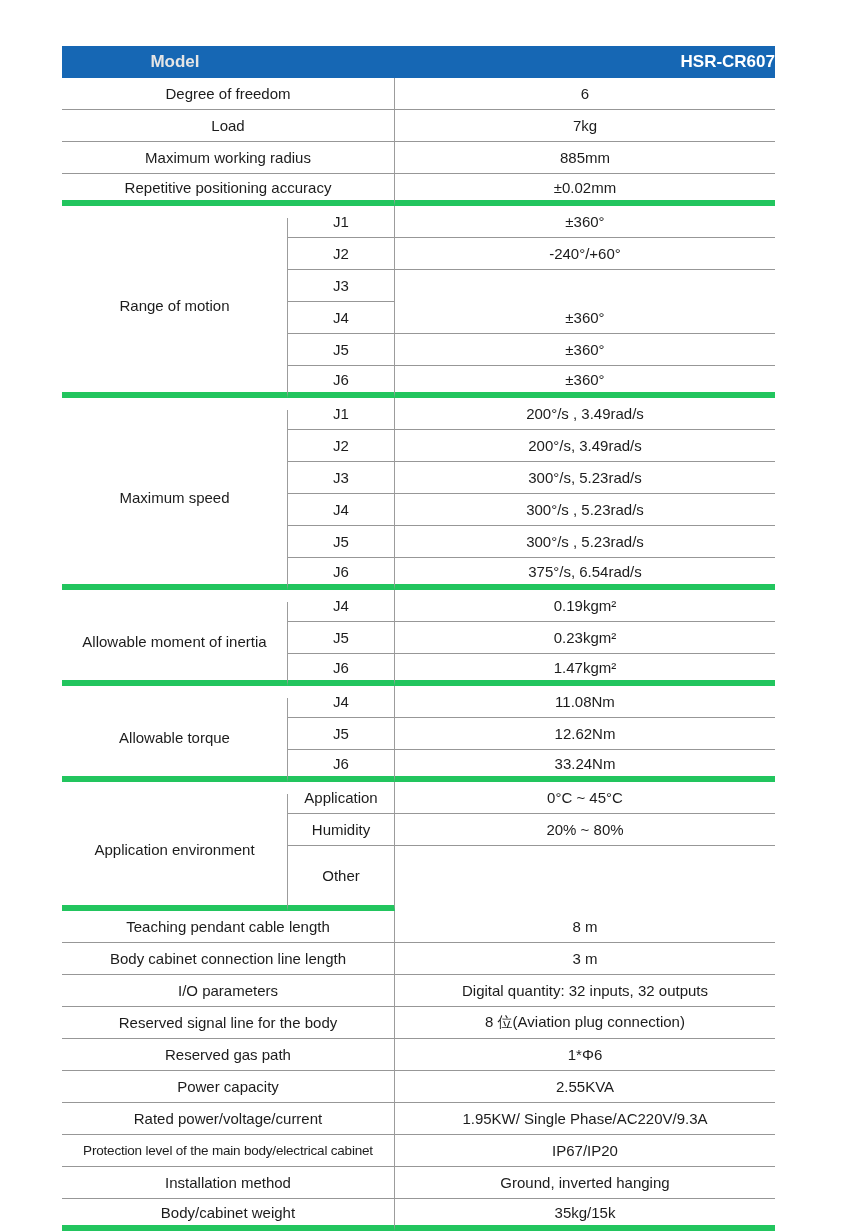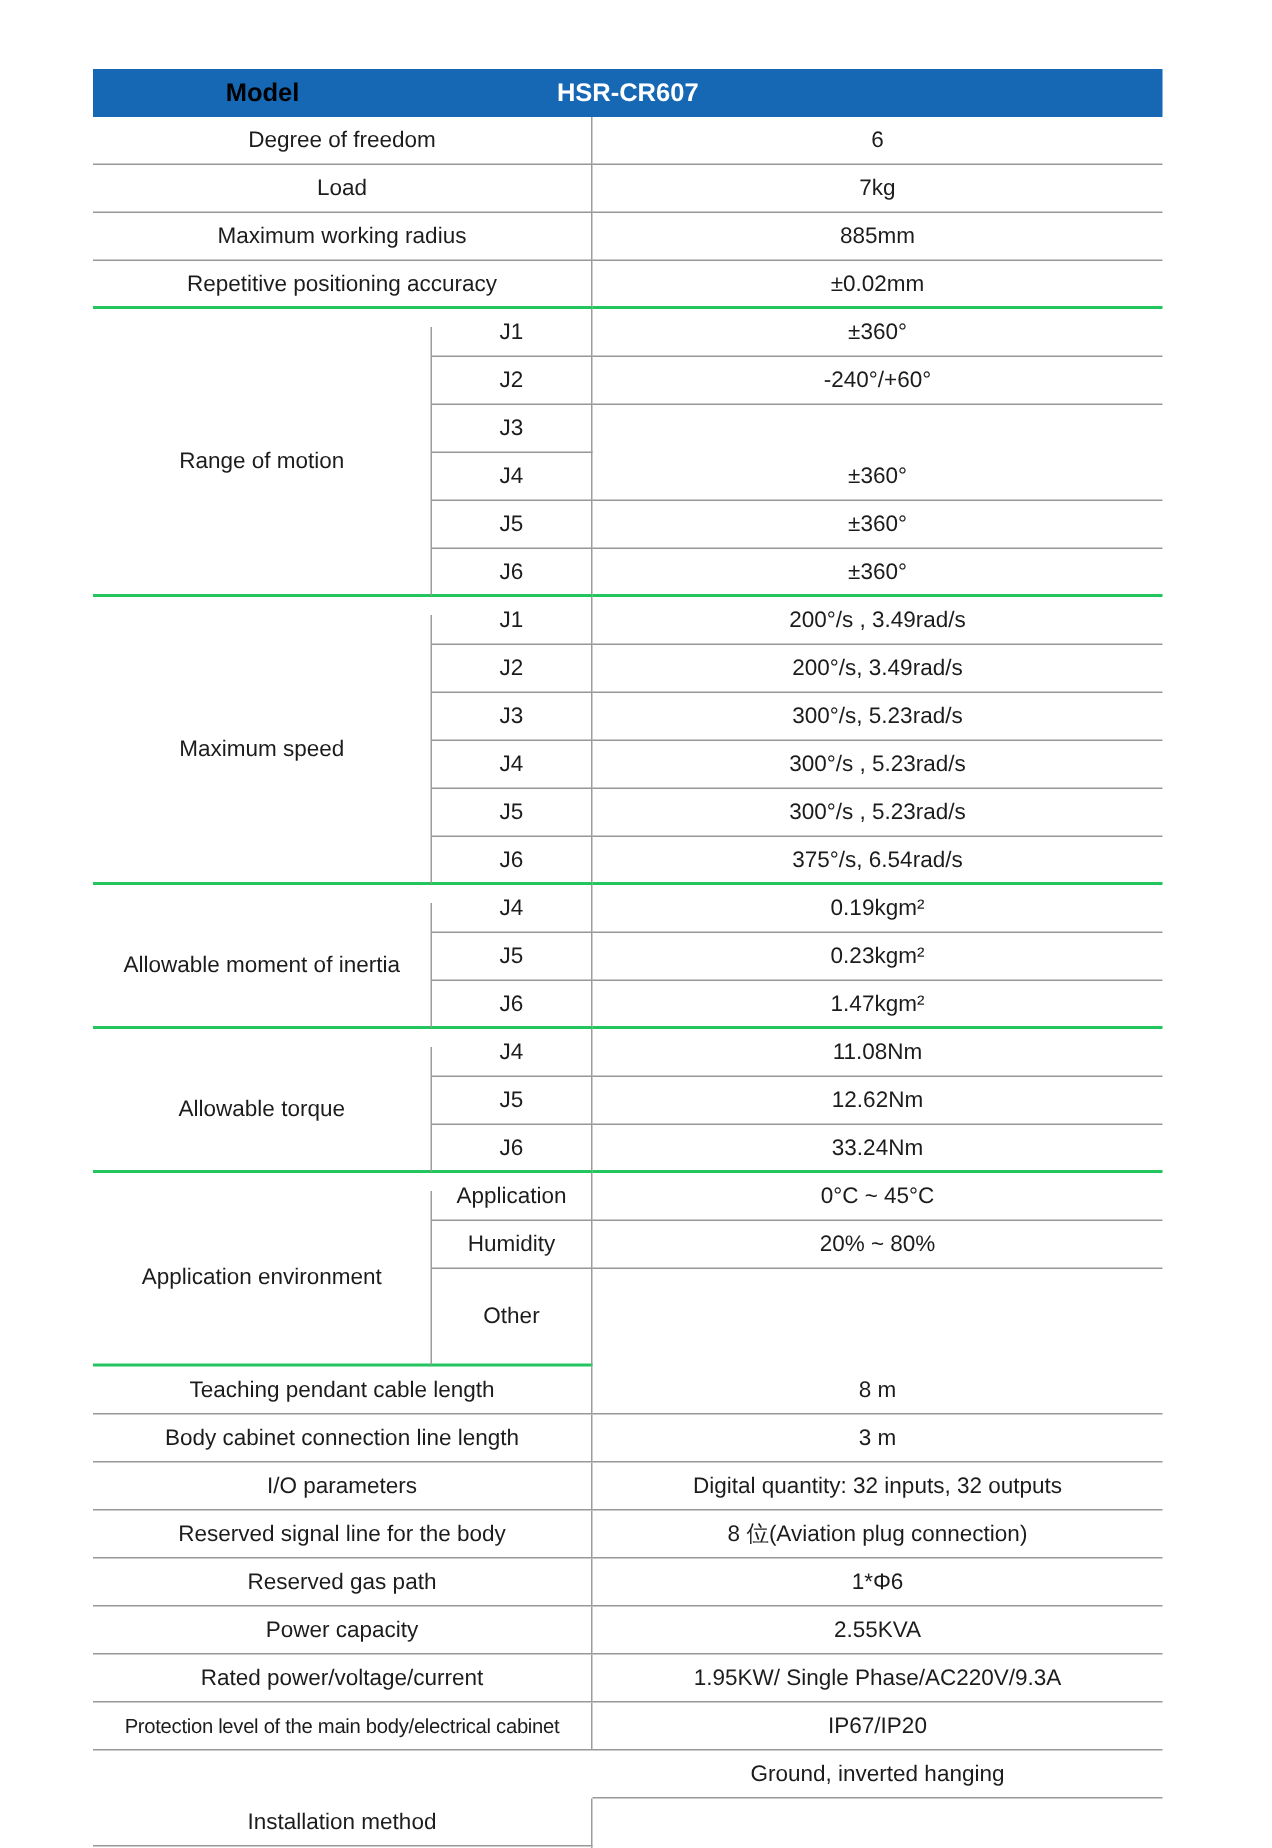--- a/index.html
+++ b/index.html
@@ -9,26 +9,26 @@
     color:#1c1c1c;
   }
   .spec-table{
     position:absolute;left:62px;top:46px;width:713px;
   }
   .header{
     position:relative;height:32px;background:#1667b4;
   }
   .h-model{
     position:absolute;left:0;top:0;width:226px;height:32px;
-    line-height:32px;text-align:center;color:#000000;
+    line-height:32px;text-align:center;color:#e5e5e5;
     font-weight:bold;font-size:17px;
   }
   .h-value{
     position:absolute;left:0;right:0;top:0;height:32px;
-    line-height:32px;text-align:center;color:#ffffff;
+    line-height:32px;text-align:right;color:#ffffff;
     font-weight:bold;font-size:17px;
   }
   .grid{
     display:grid;
     grid-template-columns:226px 107px 380px;
     grid-auto-rows:minmax(32px,auto);
   }
   .cell{
     display:flex;align-items:center;justify-content:center;
     font-size:15px;text-align:center;
@@ -37,21 +37,21 @@
     padding:0 4px;
   }
   
   .lbl{grid-column:1 / span 2;border-right:1px solid #9c9c9c;}
   .val{grid-column:3;}
   
   .glabel{grid-column:1;border-right:1px solid #9c9c9c;margin-top:12px;}
   .sub{grid-column:2;border-right:1px solid #9c9c9c;}
   .span6{grid-row:span 6;}
   .span3{grid-row:span 3;}
-  .sec{border-bottom:2px solid #22c55e;}
+  .sec{border-bottom:6px solid #22c55e;}
   .small{font-size:13.5px;letter-spacing:-0.2px;}
   .tiny{font-size:11.5px;line-height:14px;padding:6px 8px;}
   .tall{min-height:65px;}
 </style>
 </head>
 <body>
 
 <div class="spec-table">
 
   <div class="header">
@@ -140,20 +140,20 @@
 
     <div class="cell lbl">Power capacity</div>
     <div class="cell val">2.55KVA</div>
 
     <div class="cell lbl">Rated power/voltage/current</div>
     <div class="cell val">1.95KW/ Single Phase/AC220V/9.3A</div>
 
     <div class="cell lbl small">Protection level of the main body/electrical cabinet</div>
     <div class="cell val">IP67/IP20</div>
 
+    <div class="cell lbl">Installation method</div>
     <div class="cell val">Ground, inverted hanging</div>
-    <div class="cell lbl">Installation method</div>
 
     <div class="cell lbl sec">Body/cabinet weight</div>
     <div class="cell val sec">35kg/15k</div>
 
   </div>
 </div>
 
 </body></html>

